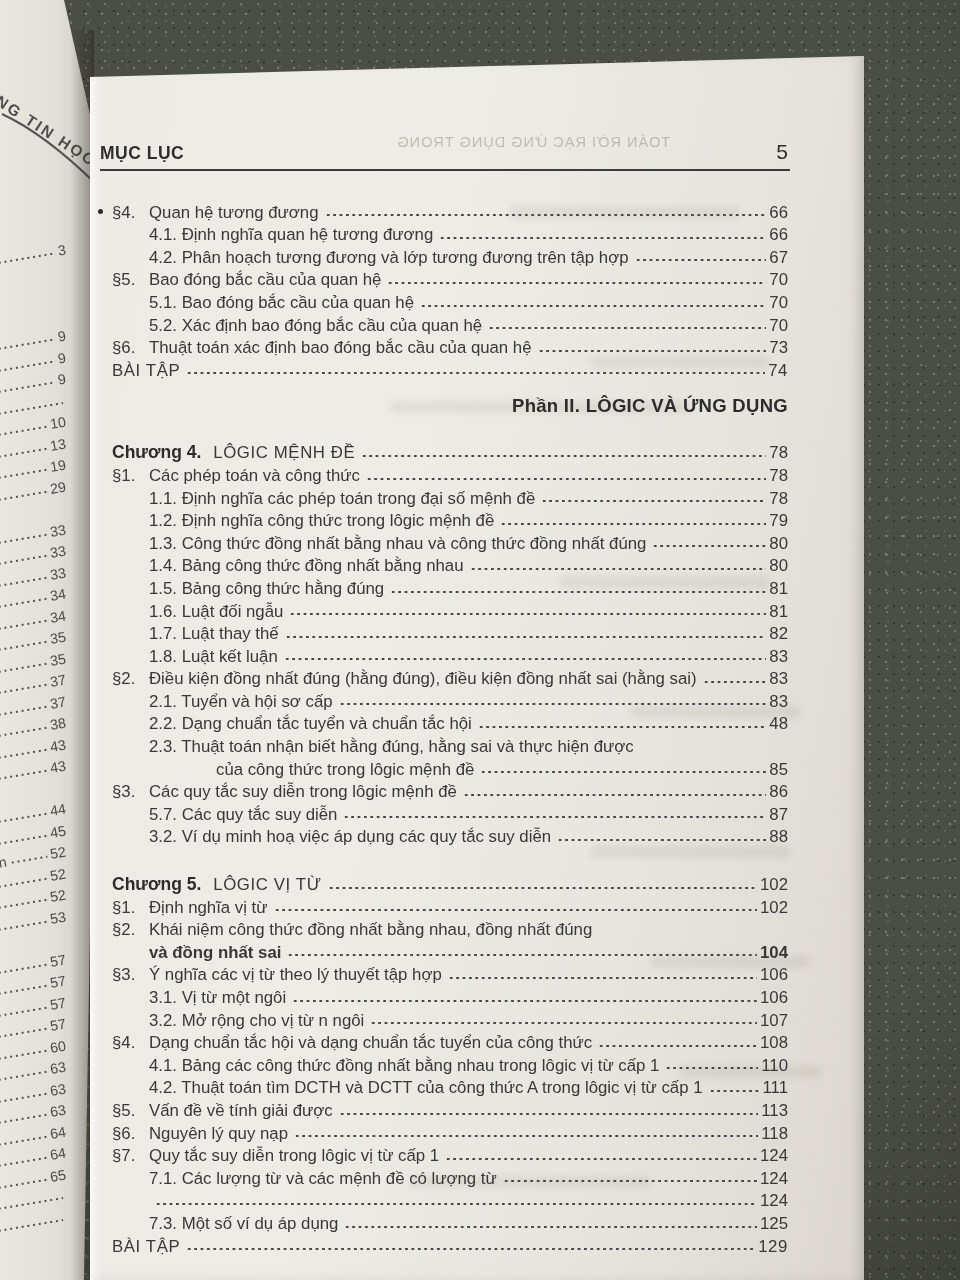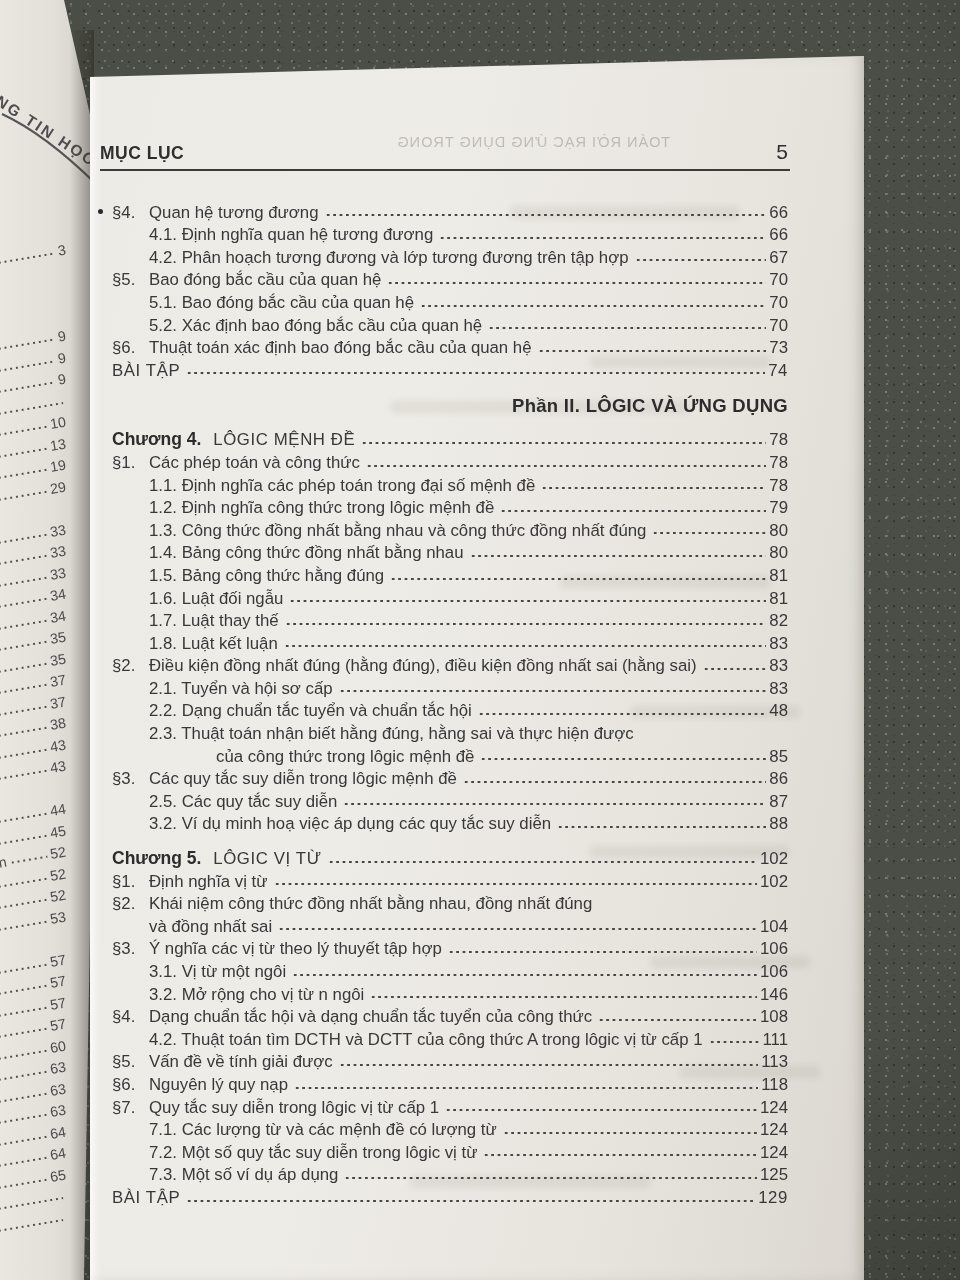--- a/index.html
+++ b/index.html
@@ -66,25 +66,25 @@
   .toc{margin-top:28px;}
   .row{display:flex;align-items:flex-end;height:22.6px;white-space:nowrap;font-size:16.8px;line-height:19px;position:relative;}
   .row .label{flex:0 0 37px;}
   .row .text{flex:0 0 auto;}
   .row .dots{flex:1 1 auto;min-width:6px;align-self:stretch;margin:0 3px 0 6px;
     background-image:radial-gradient(circle,#454545 1.05px,transparent 1.5px);
     background-size:6.4px 6.4px;background-repeat:repeat-x;background-position:0 calc(100% - 3px);}
   .row .pg{flex:0 0 auto;text-align:left;}
   .row-sub{padding-left:37px;}
   .row-cont{padding-left:104px;}
-  .row-cont2{padding-left:37px;}
+  .row-cont2{padding-left:37px;font-weight:bold;}
   .row-caps{letter-spacing:.6px;}
   .row-heading{display:block;text-align:right;font-weight:bold;font-size:18.5px;color:#2c2c2c;
     height:auto;margin:16px 0 12px 0;letter-spacing:.3px;}
-  .row-chapter{margin-top:12px;}
+  .row-chapter{margin-top:25px;}
   .row-chapter .label{flex:0 0 auto;font-weight:bold;margin-right:12px;font-size:17.5px;color:#2c2c2c;}
   .row-chapter .text{letter-spacing:.6px;}
   .bullet{position:absolute;left:-14px;top:10px;width:5px;height:5px;border-radius:50%;background:#2a2a2a;}
 </style>
 </head>
 <body>
 
 <div class="carpet-shade"></div>
 
 <div class="left-page">
@@ -396,21 +396,21 @@
           <span class="dots"></span>
           <span class="pg">85</span>
         </div>
         <div class="row row-section">
           <span class="label">§3.</span>
           <span class="text">Các quy tắc suy diễn trong lôgic mệnh đề</span>
           <span class="dots"></span>
           <span class="pg">86</span>
         </div>
         <div class="row row-sub">
-          <span class="text">2.5. Các quy tắc suy diễn</span>
+          <span class="text">5.7. Các quy tắc suy diễn</span>
           <span class="dots"></span>
           <span class="pg">87</span>
         </div>
         <div class="row row-sub">
           <span class="text">3.2. Ví dụ minh hoạ việc áp dụng các quy tắc suy diễn</span>
           <span class="dots"></span>
           <span class="pg">88</span>
         </div>
         <div class="row row-chapter">
           <span class="label">Chương 5.</span>
@@ -440,29 +440,34 @@
           <span class="pg">106</span>
         </div>
         <div class="row row-sub">
           <span class="text">3.1. Vị từ một ngôi</span>
           <span class="dots"></span>
           <span class="pg">106</span>
         </div>
         <div class="row row-sub">
           <span class="text">3.2. Mở rộng cho vị từ n ngôi</span>
           <span class="dots"></span>
-          <span class="pg">146</span>
+          <span class="pg">107</span>
         </div>
         <div class="row row-section">
           <span class="label">§4.</span>
           <span class="text">Dạng chuẩn tắc hội và dạng chuẩn tắc tuyển của công thức</span>
           <span class="dots"></span>
           <span class="pg">108</span>
         </div>
         <div class="row row-sub">
+          <span class="text">4.1. Bảng các công thức đồng nhất bằng nhau trong lôgic vị từ cấp 1</span>
+          <span class="dots"></span>
+          <span class="pg">110</span>
+        </div>
+        <div class="row row-sub">
           <span class="text">4.2. Thuật toán tìm DCTH và DCTT của công thức A trong lôgic vị từ cấp 1</span>
           <span class="dots"></span>
           <span class="pg">111</span>
         </div>
         <div class="row row-section">
           <span class="label">§5.</span>
           <span class="text">Vấn đề về tính giải được</span>
           <span class="dots"></span>
           <span class="pg">113</span>
         </div>
@@ -477,21 +482,20 @@
           <span class="text">Quy tắc suy diễn trong lôgic vị từ cấp 1</span>
           <span class="dots"></span>
           <span class="pg">124</span>
         </div>
         <div class="row row-sub">
           <span class="text">7.1. Các lượng từ và các mệnh đề có lượng từ</span>
           <span class="dots"></span>
           <span class="pg">124</span>
         </div>
         <div class="row row-sub">
-          <span class="text">7.2. Một số quy tắc suy diễn trong lôgic vị từ</span>
           <span class="dots"></span>
           <span class="pg">124</span>
         </div>
         <div class="row row-sub">
           <span class="text">7.3. Một số ví dụ áp dụng</span>
           <span class="dots"></span>
           <span class="pg">125</span>
         </div>
         <div class="row row-caps">
           <span class="text">BÀI TẬP</span>

